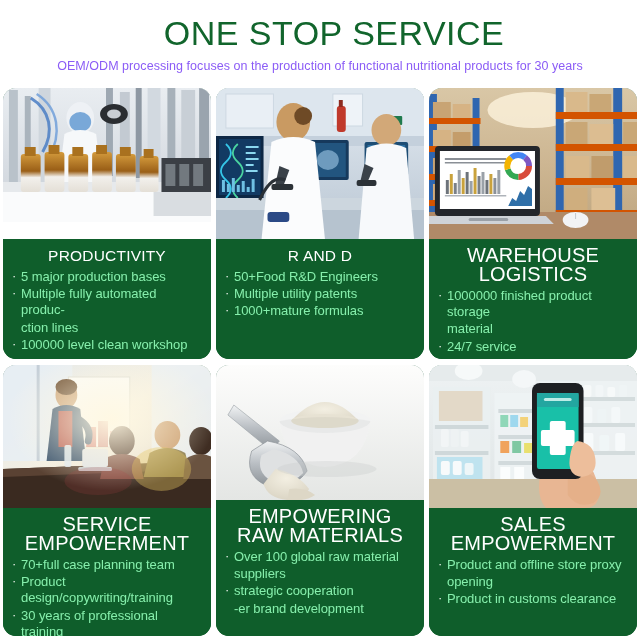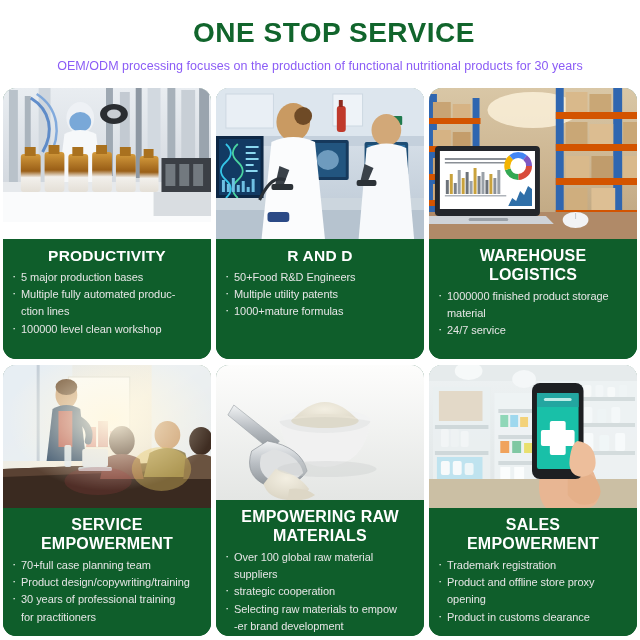--- a/index.html
+++ b/index.html
@@ -7,22 +7,22 @@
     width: 640px; height: 640px;
     background: #ffffff;
     font-family: "Liberation Sans", sans-serif;
     overflow: hidden;
   }
   .page { position: relative; width: 640px; height: 640px; background: #fff; }
 
   
   .header { padding-top: 12px; text-align: center; }
   .main-title {
-    font-size: 28px;
-    font-weight: bold;
+    font-size: 34px;
+    font-weight: normal;
     letter-spacing: 0.5px;
     color: #11652c;
     line-height: 42px;
     padding-left: 28px;
   }
   .sub-title {
     font-size: 12.5px;
     color: #8b5cf6;
     line-height: 20px;
     margin-top: 2px;
@@ -63,36 +63,36 @@
 
   
   .body {
     flex: 1 1 auto;
     background: #0f5e2b;
     padding: 7px 9px 8px 9px;
     color: #ffffff;
   }
   .card-title {
     font-size: 15.5px;
-    font-weight: bold;
+    font-weight: normal;
     text-align: center;
     letter-spacing: 0.2px;
     line-height: 19px;
     margin-bottom: 4px;
     color: #ffffff;
   }
-  .card-title.small { font-size: 16px; }
+  .card-title.small { font-size: 20px; }
   .bullets { list-style: none; }
   .bullets li {
     position: relative;
-    font-size: 11px;
+    font-size: 13px;
     line-height: 16.2px;
     padding-left: 9px;
     margin-bottom: 1px;
-    color: #e5e5e5;
+    color: #86efac;
     letter-spacing: -0.05px;
   }
   .bullets li::before {
     content: "·";
     position: absolute;
     left: 0; top: -1px;
     font-size: 13px;
     color: #eaf2ea;
   }
   .bullets li.cont { padding-left: 9px; }
@@ -471,21 +471,20 @@
 
           <ellipse cx="112" cy="104" rx="50" ry="8" fill="#c9ccca" opacity="0.35"></ellipse>
         </svg>
       </div>
       <div class="body">
         <div class="card-title small">EMPOWERING RAW MATERIALS</div>
         <ul class="bullets">
           <li>Over 100 global raw material</li>
           <li class="cont">suppliers</li>
           <li>strategic cooperation</li>
-          <li>Selecting raw materials to empow</li>
           <li class="cont">-er brand development</li>
         </ul>
       </div>
     </div>
 
     <div class="card">
       <div class="photo h-mid">
         <svg class="ph-svg" viewBox="0 0 210 143" preserveAspectRatio="none">
           <defs>
             <linearGradient id="phbg" x1="0" y1="0" x2="0" y2="1">
@@ -553,21 +552,20 @@
 
           <rect x="122" y="56" width="16" height="34" rx="2" fill="#ffffff"></rect>
           <rect x="113" y="65" width="34" height="16" rx="2" fill="#ffffff"></rect>
 
           <path d="M150 76 q16 2 18 18 q2 16 -14 18 q-14 -2 -12 -18 q2 -16 8 -18 z" fill="#edbe9b"></path>
         </svg>
       </div>
       <div class="body">
         <div class="card-title small">SALES EMPOWERMENT</div>
         <ul class="bullets">
-          <li>Trademark registration</li>
           <li>Product and offline store proxy</li>
           <li class="cont">opening</li>
           <li>Product in customs clearance</li>
         </ul>
       </div>
     </div>
 
   </div>
 </div>
 

